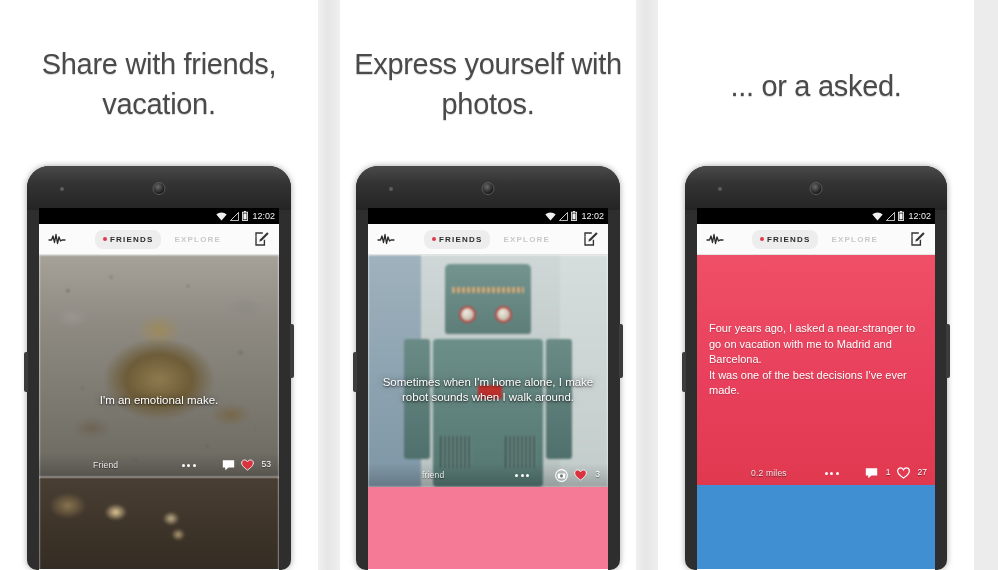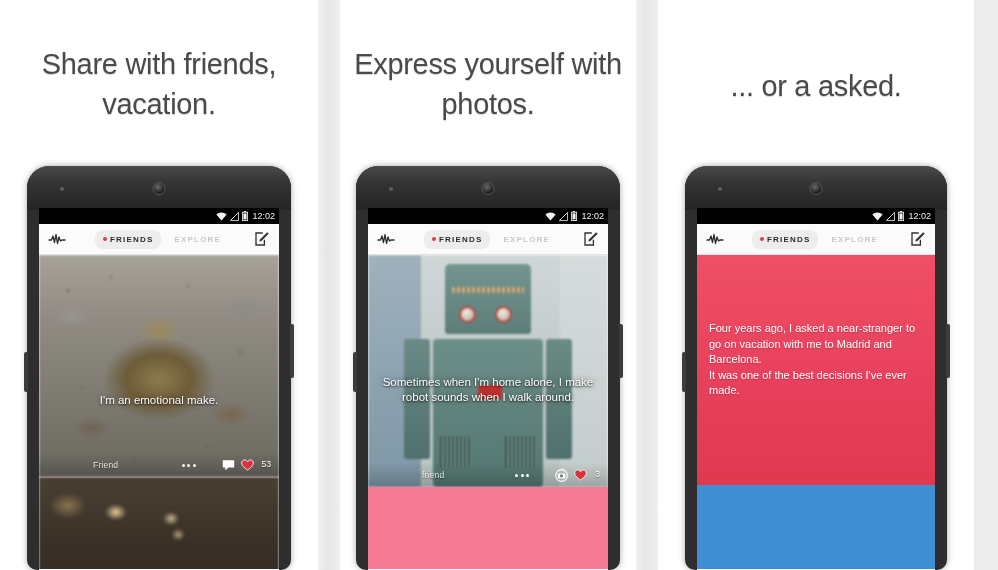--- a/index.html
+++ b/index.html
@@ -534,20 +534,41 @@
             <path d="M16.5 1.6 L18.4 3.5 L9.6 12.3 L6.6 13.4 L7.7 10.4 Z" fill="#333"></path>
           </svg>
         </div>
 
         <div class="feed">
 
           <div class="post post-card-3">
             <div class="card-pink"></div>
             <div class="card-text" style="white-space:pre-line">Four years ago, I asked a near-stranger to go on vacation with me to Madrid and Barcelona.
 It was one of the best decisions I've ever made.</div>
+            <div class="actionbar">
+              <span class="meta">0.2 miles</span>
+              <span class="ellipsis">
+                  <i></i>
+                  <i></i>
+                  <i></i>
+                </span>
+              <span class="sep"></span>
+              <span class="act">
+                <svg class="cmt" viewBox="0 0 16 14">
+                  <path d="M1 1 h14 v9 h-7 l-4 3.4 V10 H1 Z" fill="#ffffff"></path>
+                </svg>
+                <span class="count">1</span>
+              </span>
+              <span class="act">
+                <svg class="heart-filled" viewBox="0 0 16 14">
+                  <path d="M8 13.2 C8 13.2 0.8 8.6 0.8 4.6 C0.8 2.3 2.6 0.8 4.4 0.8 C6 0.8 7.4 1.9 8 3.1 C8.6 1.9 10 0.8 11.6 0.8 C13.4 0.8 15.2 2.3 15.2 4.6 C15.2 8.6 8 13.2 8 13.2 Z" fill="none" stroke="#ffffff" stroke-width="1.5"></path>
+                </svg>
+                <span class="count">27</span>
+              </span>
+            </div>
           </div>
 
           <div class="post" style="height:150px">
             <div class="card-blue"></div>
           </div>
 
         </div>
       </div>
     </div>
   </div>

